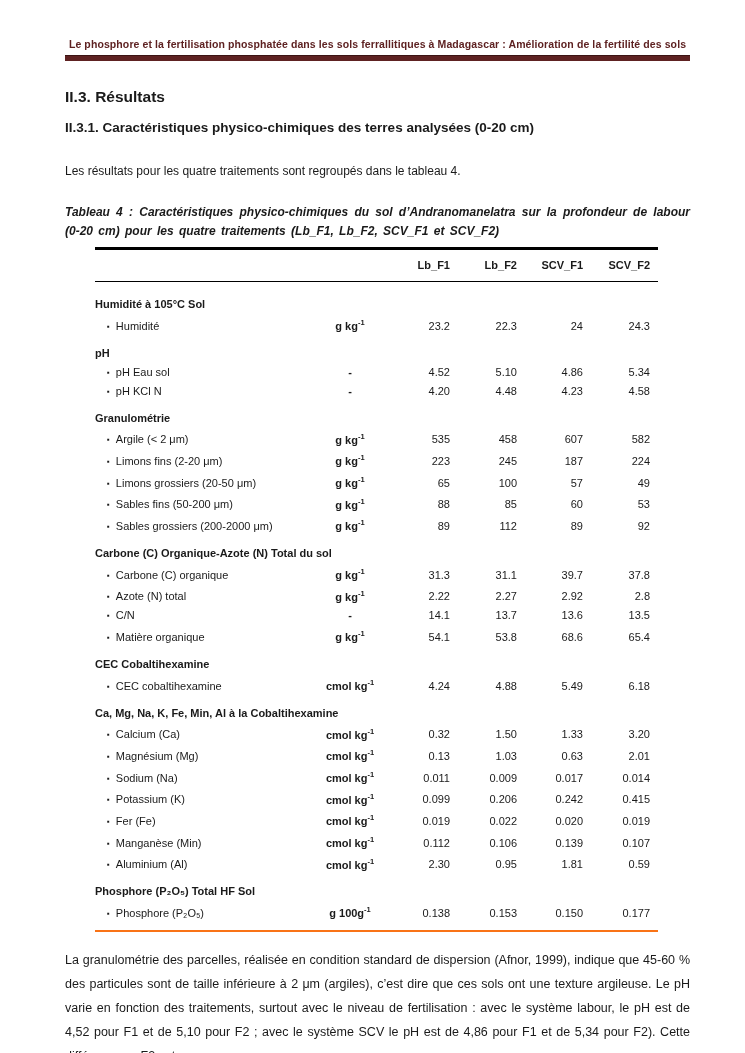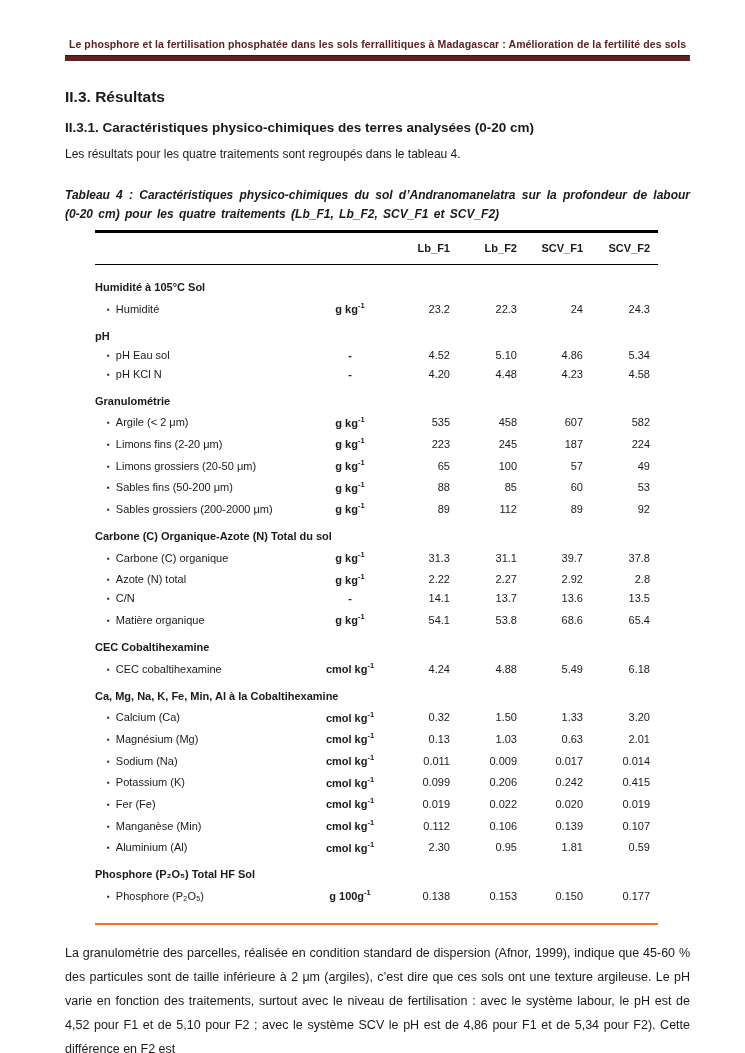--- a/index.html
+++ b/index.html
@@ -34,21 +34,21 @@
     margin-top: 27px;
     font-size: 15.5px;
     font-weight: bold;
   }
   .subsection-title {
     margin-top: 14px;
     font-size: 13.5px;
     font-weight: bold;
   }
   .intro {
-    margin-top: 12px;
+    margin-top: 29px;
     font-size: 12px;
   }
   .caption {
     margin-top: 25px;
     font-size: 12px;
     font-weight: bold;
     font-style: italic;
     line-height: 18.5px;
     text-align: justify;
     word-spacing: 2px;
@@ -65,21 +65,21 @@
   .trow {
     display: grid;
     grid-template-columns: 212px 86px 57px 67px 66px 67px;
     align-items: baseline;
   }
   .thead {
     padding: 9px 0 10px 0;
     border-bottom: 1.5px solid #000;
   }
   .col-head { font-weight: bold; text-align: right; }
-  .tbody { padding-top: 5px; padding-bottom: 17px; }
+  .tbody { padding-top: 5px; padding-bottom: 7px; }
   .section-row { margin-top: 8px; }
   .section-title-cell {
     grid-column: 1 / -1;
     font-weight: bold;
     line-height: 19px;
   }
   .item-row .cell { line-height: 18px; }
   .label-cell { padding-left: 12px; }
   .bullet {
     font-size: 8px;

